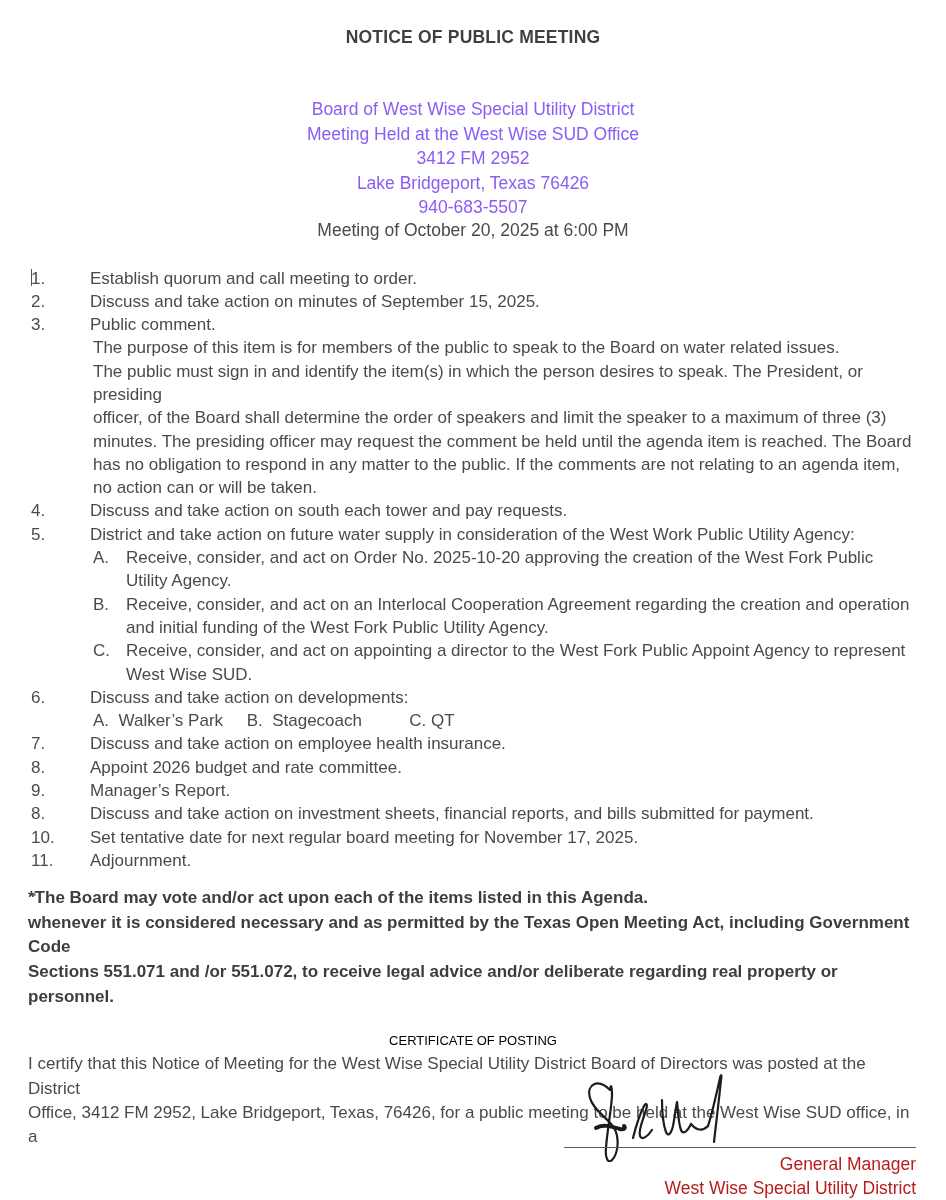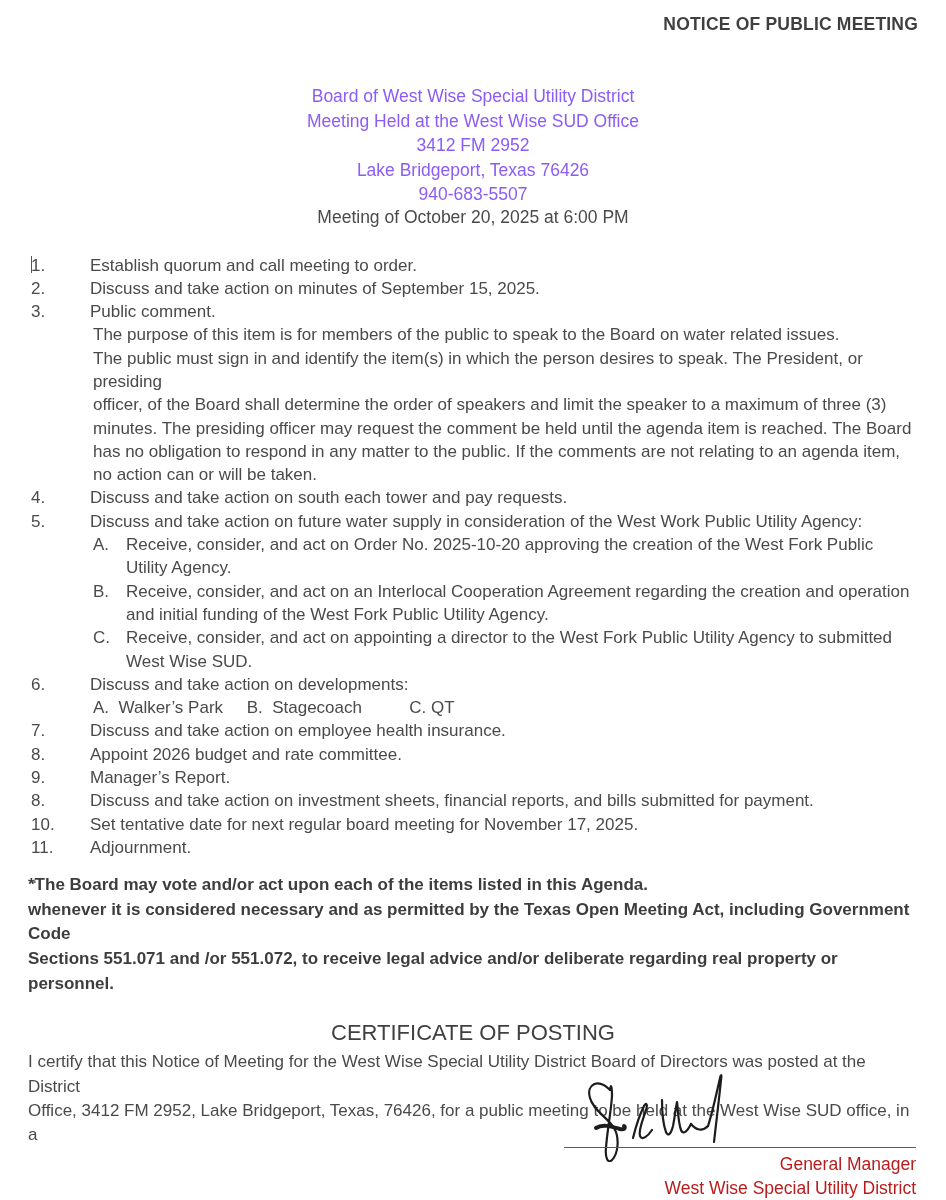--- a/index.html
+++ b/index.html
@@ -19,26 +19,26 @@
     position: relative;
     width: 946px;
     height: 1200px;
     box-sizing: border-box;
     padding: 0 28px;
     overflow: hidden;
   }
 
   
   .doc-title {
-    text-align: right;
+    text-align: center;
     font-weight: bold;
     font-size: 17.5px;
     letter-spacing: 0.2px;
     color: #3f3f3f;
-    padding-top: 14px;
+    padding-top: 27px;
   }
 
   
   .header-block {
     text-align: center;
     margin-top: 49px;
     font-size: 17.5px;
     line-height: 24.5px;
     color: #8b5cf6;
   }
@@ -127,22 +127,22 @@
     line-height: 24.6px;
     color: #3d3d3d;
     position: relative;
   }
   .notices .ln { display: block; }
 
   
   .cert-heading {
     text-align: center;
     margin-top: 24px;
-    font-size: 22px;
-    color: #404040;
+    font-size: 13px;
+    color: #000000;
   }
   .cert-body {
     margin-top: 4px;
     font-size: 17px;
     line-height: 24.4px;
     color: #4a4a4a;
   }
   .cert-body .ln { display: block; }
 
   
@@ -225,21 +225,21 @@
       <span class="ln">no action can or will be taken.</span>
     </div>
 
     <div class="agenda-row">
       <span class="num">4.</span>
       <span class="item-text">Discuss and take action on south each tower and pay requests.</span>
     </div>
 
     <div class="agenda-row">
       <span class="num">5.</span>
-      <span class="item-text">Discuss and take action on future water supply in consideration of the West Work Public Utility Agency:</span>
+      <span class="item-text">District and take action on future water supply in consideration of the West Work Public Utility Agency:</span>
     </div>
 
     <div class="sub-row">
       <span class="sub-letter">A.</span>
       <span class="sub-text">
         <span class="ln">Receive, consider, and act on Order No. 2025-10-20 approving the creation of the West Fork Public</span>
         <span class="ln">Utility Agency.</span>
       </span>
     </div>
 
@@ -247,21 +247,21 @@
       <span class="sub-letter">B.</span>
       <span class="sub-text">
         <span class="ln">Receive, consider, and act on an Interlocal Cooperation Agreement regarding the creation and operation</span>
         <span class="ln">and initial funding of the West Fork Public Utility Agency.</span>
       </span>
     </div>
 
     <div class="sub-row">
       <span class="sub-letter">C.</span>
       <span class="sub-text">
-        <span class="ln">Receive, consider, and act on appointing a director to the West Fork Public Utility Agency to submitted</span>
+        <span class="ln">Receive, consider, and act on appointing a director to the West Fork Public Appoint Agency to represent</span>
         <span class="ln">West Wise SUD.</span>
       </span>
     </div>
 
     <div class="agenda-row">
       <span class="num">6.</span>
       <span class="item-text">Discuss and take action on developments:</span>
     </div>
 
     <div class="dev-line">A.  Walker’s Park     B.  Stagecoach          C. QT</div>

